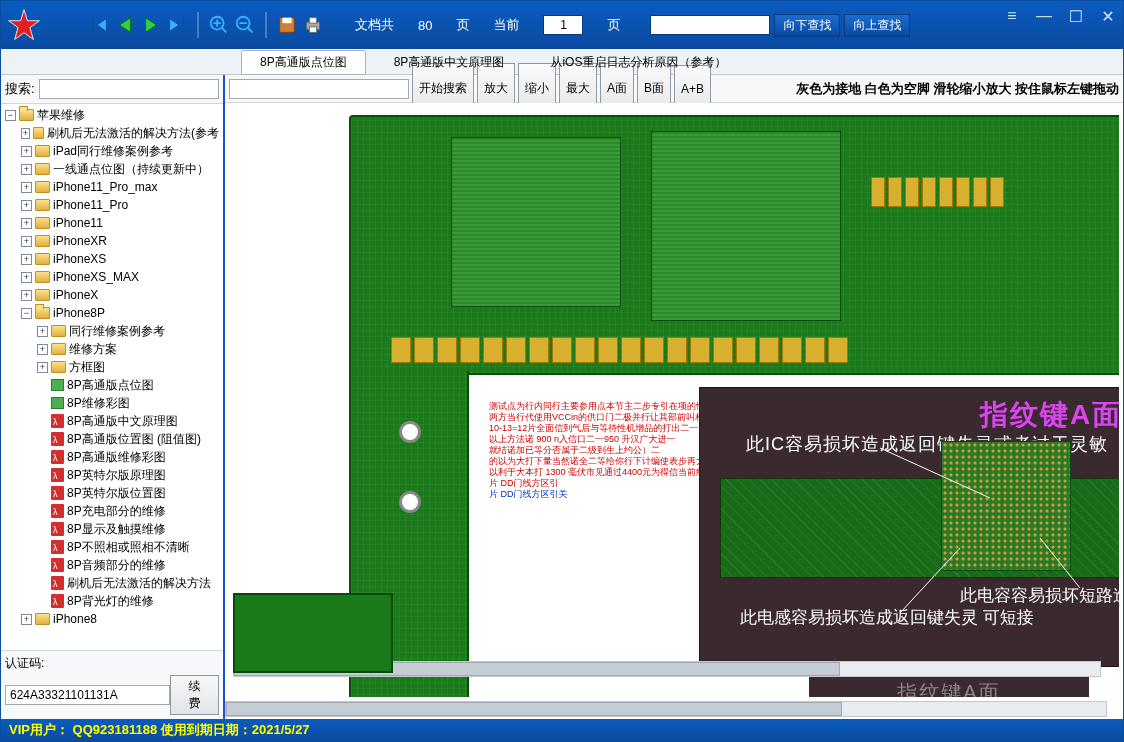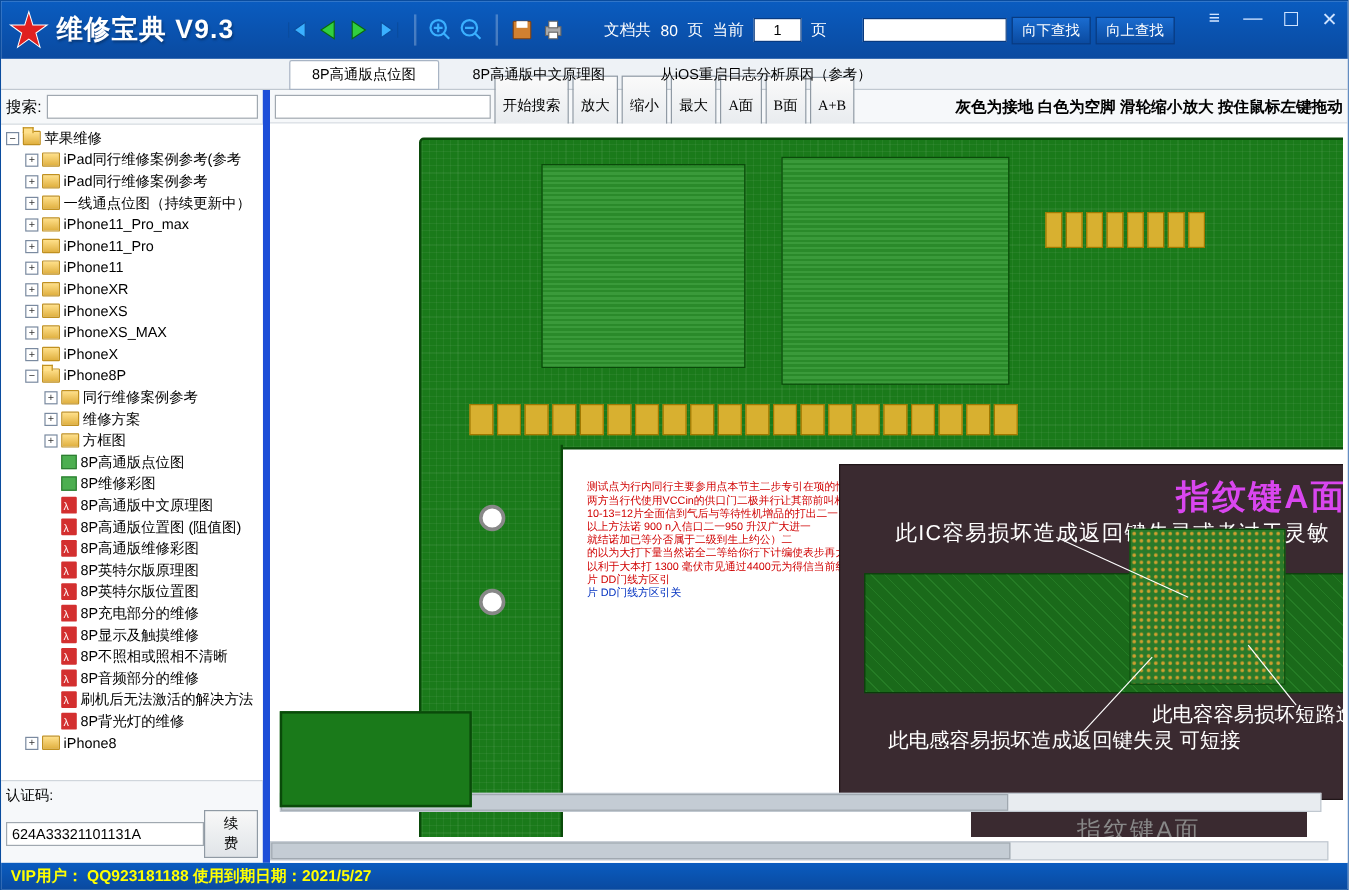--- a/index.html
+++ b/index.html
@@ -6,52 +6,52 @@
 body { font-family: "Microsoft YaHei", SimSun, Arial, sans-serif; font-size: 12px; background: #fff; overflow: hidden; width: 1124px; height: 742px; }
 .window { width: 1124px; height: 742px; display: flex; flex-direction: column; border: 1px solid #0a4c9e; }
 .titlebar { height: 48px; background: linear-gradient(to bottom, #0a5cc0, #0a4aa0); display: flex; align-items: center; padding: 0 6px; color: #fff; position: relative; }
 .logo-star { width: 34px; height: 34px; margin-right: 6px; position: relative; }
 .logo-star svg { width: 100%; height: 100%; }
 .app-title { font-size: 22px; font-weight: bold; letter-spacing: 1px; text-shadow: 1px 1px 2px rgba(0,0,0,.3); }
 .toolbar-icons { display: flex; align-items: center; margin-left: 40px; gap: 2px; }
 .tb-ico { width: 24px; height: 24px; display: flex; align-items: center; justify-content: center; cursor: pointer; }
 .tb-ico svg { width: 22px; height: 22px; }
 .divider-v { width: 2px; height: 26px; background: rgba(255,255,255,.25); margin: 0 6px; }
-.docinfo { margin-left: 30px; color: #fff; font-size: 13px; display: flex; align-items: center; gap: 8px; }
+.docinfo { margin-left: 30px; color: #fff; font-size: 13px; display: flex; align-items: center; gap: 24px; }
 .docinfo input { width: 40px; height: 20px; background: #fff; border: 1px solid #083a80; font-size: 12px; text-align: center; }
 .find-area { margin-left: 30px; display: flex; align-items: center; gap: 4px; }
 .find-area input { width: 120px; height: 20px; background: #fff; border: 1px solid #083a80; font-size: 12px; padding: 0 3px; }
 .find-btn { background: linear-gradient(#1a6cd0,#0a4aa0); color: #fff; border: 1px solid #083a80; padding: 2px 8px; font-size: 12px; cursor: pointer; }
 .win-controls { position: absolute; right: 6px; top: 6px; display: flex; gap: 14px; color: #cfe3ff; font-size: 16px; }
 .win-ctrl { cursor: pointer; width: 18px; text-align: center; }
 .tabbar { height: 26px; background: #eef2f6; border-bottom: 1px solid #c0c8d0; display: flex; align-items: center; padding-left: 240px; gap: 10px; font-size: 12px; }
 .tab { padding: 3px 18px; border: 1px solid #a8b4c4; background: #fff; border-radius: 2px 2px 0 0; cursor: pointer; position: relative; margin-top: 2px; }
 .tab.link { border: none; background: transparent; color: #000; cursor: pointer; }
 .mainrow { flex: 1; display: flex; min-height: 0; }
-.left-panel { width: 224px; background: #f6f8fa; border-right: 6px solid #1d4ed8; display: flex; flex-direction: column; }
+.left-panel { width: 224px; background: #f6f8fa; border-right: 2px solid #1d4ed8; display: flex; flex-direction: column; }
 .search-row { display: flex; align-items: center; padding: 4px; border-bottom: 1px solid #d0d6dc; gap: 4px; }
 .search-row label { font-size: 13px; }
 .search-row input { flex: 1; height: 20px; border: 1px solid #a0a8b0; font-size: 12px; padding: 0 3px; }
 .tree { flex: 1; overflow: auto; padding: 2px 2px 6px 2px; font-size: 12px; line-height: 18px; background: #fff; }
 .tree-node { display: flex; align-items: center; padding: 0 2px; white-space: nowrap; cursor: pointer; gap: 3px; }
 .exp { width: 11px; height: 11px; border: 1px solid #7a8aa0; display: inline-flex; align-items: center; justify-content: center; font-size: 9px; line-height: 1; color: #333; background:#fff; text-align:center; }
 .folder-ico { width: 15px; height: 12px; background: linear-gradient(#ffe08a,#e0b040); border: 1px solid #c09020; border-radius: 1px; display: inline-block; position:relative; }
 .folder-ico.open::before { content:''; position:absolute; left:-1px; top:-4px; width:7px; height:4px; background:#ffe08a; border:1px solid #c09020; border-bottom:none; }
 .book-ico { width: 13px; height: 12px; background: #4caf50; border: 1px solid #2e7d32; display: inline-block; }
 .pdf-ico { width: 13px; height: 14px; background: #d32f2f; border-radius:1px; display: inline-block; position:relative; }
 .pdf-ico::after { content:'λ'; color:#fff; font-size:9px; position:absolute; left:2px; top:-1px; }
 .ind0 { padding-left: 2px; } .ind1 { padding-left: 18px; } .ind2 { padding-left: 34px; }
 .auth-row { padding: 4px; border-top: 1px solid #d0d6dc; font-size: 12px; }
 .auth-input-row { display: flex; gap: 0; margin-top: 3px; align-items:center; }
 .auth-input-row input { flex: 1; height: 20px; border: 1px solid #a0a8b0; background: #fff; font-size: 12px; padding: 0 4px; }
 .auth-btn { padding: 2px 14px; border: 1px solid #909aa4; background: linear-gradient(#f8f8f8,#e0e4e8); cursor: pointer; font-size: 12px; }
 .right-panel { flex: 1; display: flex; flex-direction: column; min-width: 0; }
 .view-toolbar { height: 28px; background: #f6f8fa; border-bottom: 1px solid #d0d6dc; display: flex; align-items: center; padding: 0 4px; gap: 3px; font-size: 12px; }
 .vt-input { width: 180px; height: 20px; border: 1px solid #a0a8b0; background: #fff; }
-.vt-btn { padding: 16px 6px; border: 1px solid #909aa4; background: linear-gradient(#fafafa,#e4e8ec); cursor: pointer; font-size: 12px; font-family: Liberation Serif, serif; }
+.vt-btn { padding: 16px 6px; border: 1px solid #909aa4; background: linear-gradient(#fafafa,#e4e8ec); cursor: pointer; font-size: 12px; }
 .legend-txt { margin-left: auto; font-size: 13px; font-weight: bold; color: #000; letter-spacing: 0px; }
 .viewer { flex: 1; background: #fff; overflow: hidden; position: relative; }
 .pcb-canvas { position: absolute; left: 4px; top: 4px; right: 4px; bottom: 22px; overflow: auto; }
 .pcb-top { width: 110%; height: 260px; margin-left: 120px; margin-top: 8px; background: #1a7a1a; border: 2px solid #0a4a0a; border-radius: 4px; position: relative; overflow:hidden; }
 .pcb-top::before { content:''; position:absolute; inset:0; background-image:
   repeating-linear-gradient(0deg, rgba(255,255,255,.05) 0 1px, transparent 1px 6px),
   repeating-linear-gradient(90deg, rgba(255,255,255,.05) 0 1px, transparent 1px 6px); }
 .bga { position:absolute; background: repeating-linear-gradient(0deg,#3a9a3a 0 2px,#2a8a2a 2px 4px), repeating-linear-gradient(90deg,#3a9a3a 0 2px,#2a8a2a 2px 4px); border:1px solid #0a4a0a; }
 .bga.b1 { left: 100px; top: 20px; width: 170px; height: 170px; }
 .bga.b2 { left: 300px; top: 14px; width: 190px; height: 190px; }
@@ -87,21 +87,20 @@
 </head>
 <body>
 
 <div class="window">
   <div class="titlebar">
     <div class="logo-star">
       <svg viewBox="0 0 40 40">
           <polygon points="20,2 24,15 38,15 27,23 31,37 20,29 9,37 13,23 2,15 16,15" fill="#e02020" stroke="#fff" stroke-width="1"></polygon>
         </svg>
     </div>
-    <div class="app-title">维修宝典 V9.3</div>
     <div class="toolbar-icons">
       <div class="tb-ico">
           <svg viewBox="0 0 24 24">
             <path d="M5 5v14M20 5l-10 7 10 7z" fill="#3ab0ff" stroke="#0a4c9e"></path>
           </svg>
         </div>
       <div class="tb-ico">
           <svg viewBox="0 0 24 24">
             <path d="M18 4l-12 8 12 8z" fill="#30d040" stroke="#0a6a0a"></path>
           </svg>
@@ -179,21 +178,21 @@
       </div>
       <div class="tree" id="tree">
           <div class="tree-node ind0">
             <span class="exp">−</span>
             <span class="folder-ico open"></span>
             <span>苹果维修</span>
           </div>
           <div class="tree-node ind1">
             <span class="exp">+</span>
             <span class="folder-ico"></span>
-            <span>iPad同行维修案例参考(参考</span>
+            <span>刷机后无法激活的解决方法(参考</span>
           </div>
           <div class="tree-node ind1">
             <span class="exp">+</span>
             <span class="folder-ico"></span>
             <span>iPad同行维修案例参考</span>
           </div>
           <div class="tree-node ind1">
             <span class="exp">+</span>
             <span class="folder-ico"></span>
             <span>一线通点位图（持续更新中）</span>

